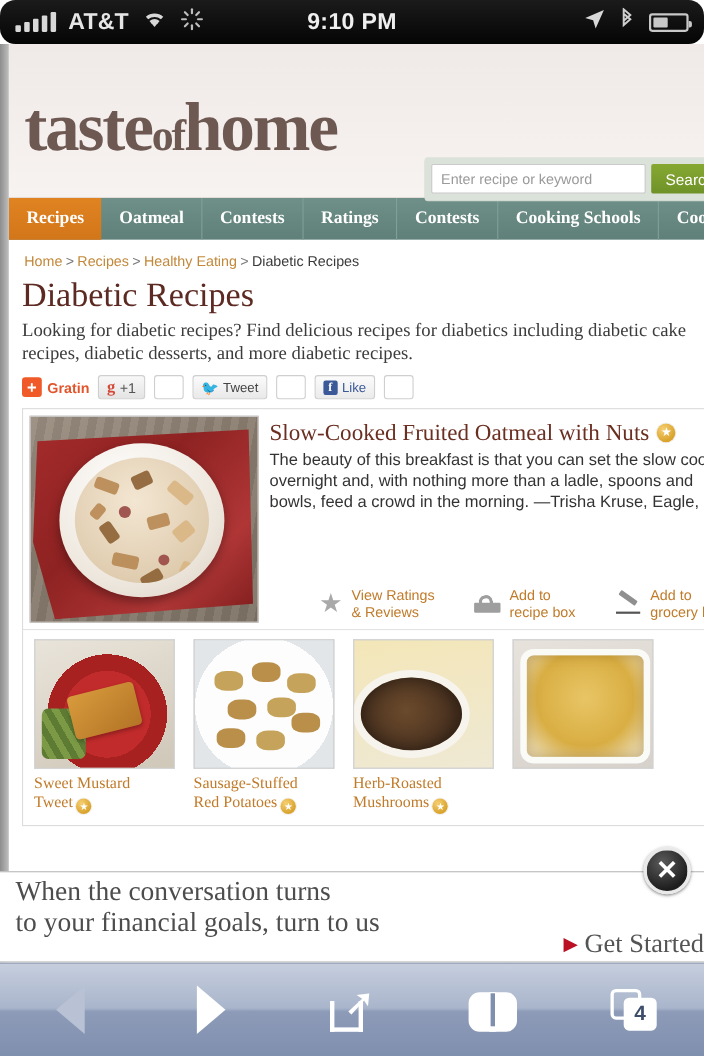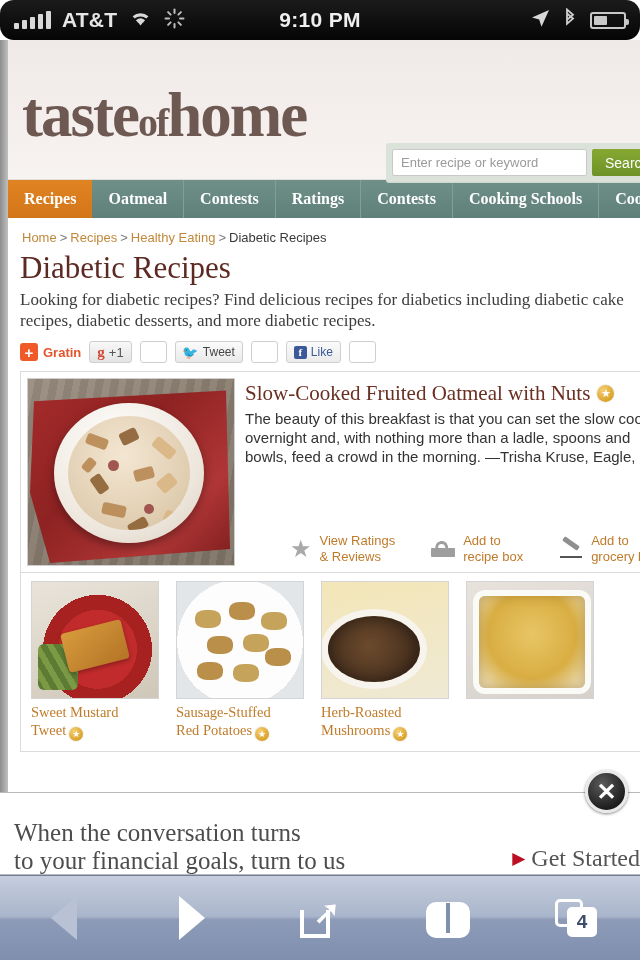--- a/index.html
+++ b/index.html
@@ -124,21 +124,21 @@
   .tlabel { margin-top: 5px; font-family:"Liberation Serif",serif; font-size: 14.5px; color:#c07b2a;
             line-height:1.22; }
   .tlabel .star-badge { width:14px;height:14px;font-size:9px;display:inline-flex;vertical-align:-2px;margin-left:3px;}
 
   
   .adbar { position:absolute; left:0; bottom:0; width:640px; height: 83px; background:#fff;
            border-top:1px solid #b9b9b9; border-bottom:1px solid #b9b9b9; display:flex; z-index:8;}
   .wf-logo { width: 97px; background:#bb0f23; display:flex; flex-direction:column; align-items:center;
              justify-content:center; color:#ffcf3f; font-family:"Liberation Serif",serif; font-weight:bold;
              font-size: 21px; line-height:1.02; letter-spacing:.5px;}
-  .ad-copy { flex:1; padding: 4px 10px 0 14px; position:relative;margin-top:22px; }
+  .ad-copy { flex:1; padding: 4px 10px 0 14px; position:relative; }
   .ad-copy .l1, .ad-copy .l2 { font-family:"Liberation Serif",serif; font-size: 25px; color:#4d4d4d;
                                line-height:1.12; white-space:nowrap;}
   .ad-cta { position:absolute; right: 0px; bottom: 2px; font-family:"Liberation Serif",serif;
             font-size: 24px; color:#545454; display:flex; align-items:center; gap:6px; white-space:nowrap;}
   .ad-cta .tri { color:#bb0f23; font-size:17px; }
   .adclose { position:absolute; right: 12px; bottom: 62px; width: 43px; height:43px; border-radius:50%;
              background: radial-gradient(circle at 38% 30%, #5b5b5b, #1d1d1d 72%);
              border: 3px solid #e9e9e9; box-shadow:0 1px 3px rgba(0,0,0,.5);
              display:flex; align-items:center; justify-content:center; color:#fff; font-size:24px;
              font-weight:bold; z-index:9; font-family:"Liberation Sans",sans-serif;}

